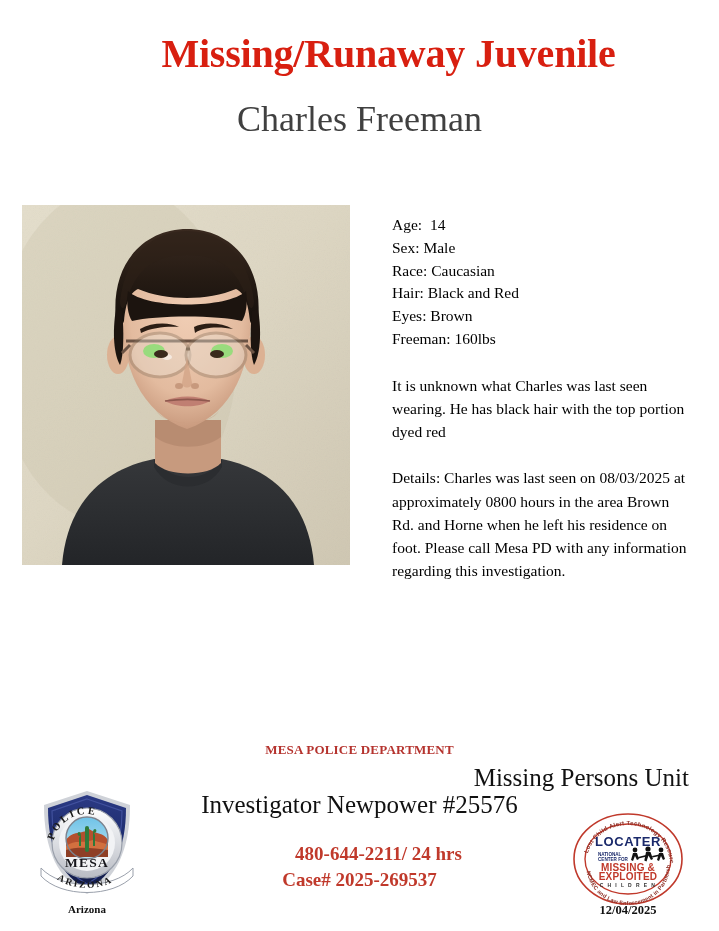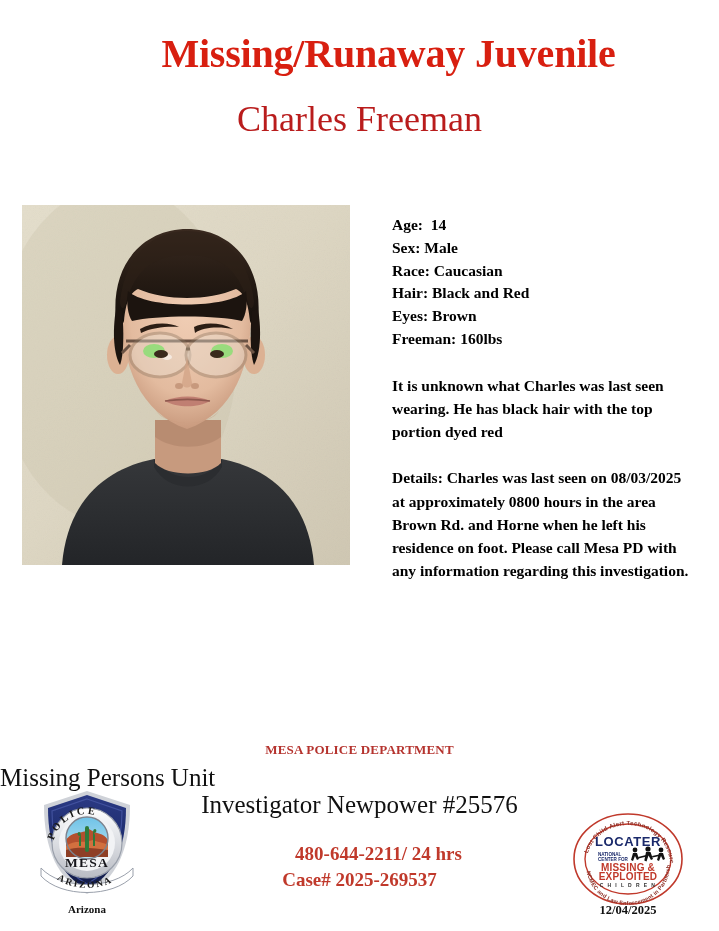--- a/index.html
+++ b/index.html
@@ -32,21 +32,21 @@
     margin-left: 29px;
   }
   .subject-name {
     position: absolute;
     top: 100px;
     left: 0;
     width: 719px;
     text-align: center;
     font-size: 36px;
     font-weight: normal;
-    color: #b91c1c;
+    color: #404040;
     line-height: 1.1;
   }
 
   
   .photo-frame {
     position: absolute;
     left: 22px;
     top: 205px;
     width: 328px;
     height: 360px;
@@ -55,21 +55,21 @@
   }
   .photo-svg { display: block; width: 100%; height: 100%; }
 
   
   .details-col {
     position: absolute;
     left: 392px;
     top: 214px;
     width: 300px;
     font-size: 15.5px;
-    font-weight: bold;
+    font-weight: normal;
     line-height: 1.47;
   }
   .stat-line { white-space: pre; }
   .detail-para {
     margin-top: 23px;
     line-height: 1.5;
     text-align: left;
   }
 
   
@@ -82,21 +82,21 @@
     font-size: 13px;
     font-weight: bold;
     color: #b5332e;
     letter-spacing: 0.2px;
   }
   .unit-name {
     position: absolute;
     top: 764px;
     left: 0;
     width: 689px;
-    text-align: left;
+    text-align: right;
     font-size: 25px;
     font-weight: normal;
     color: #111111;
   }
   .investigator {
     position: absolute;
     top: 791px;
     left: 0;
     width: 719px;
     text-align: center;

